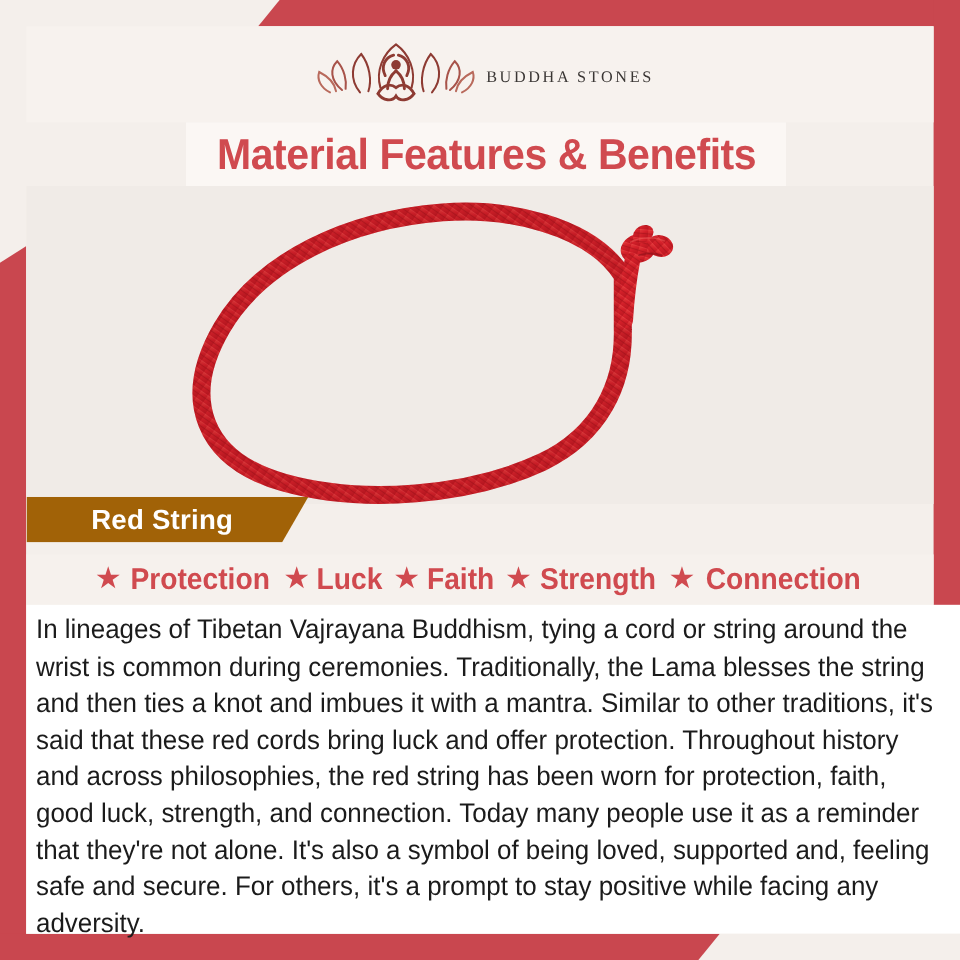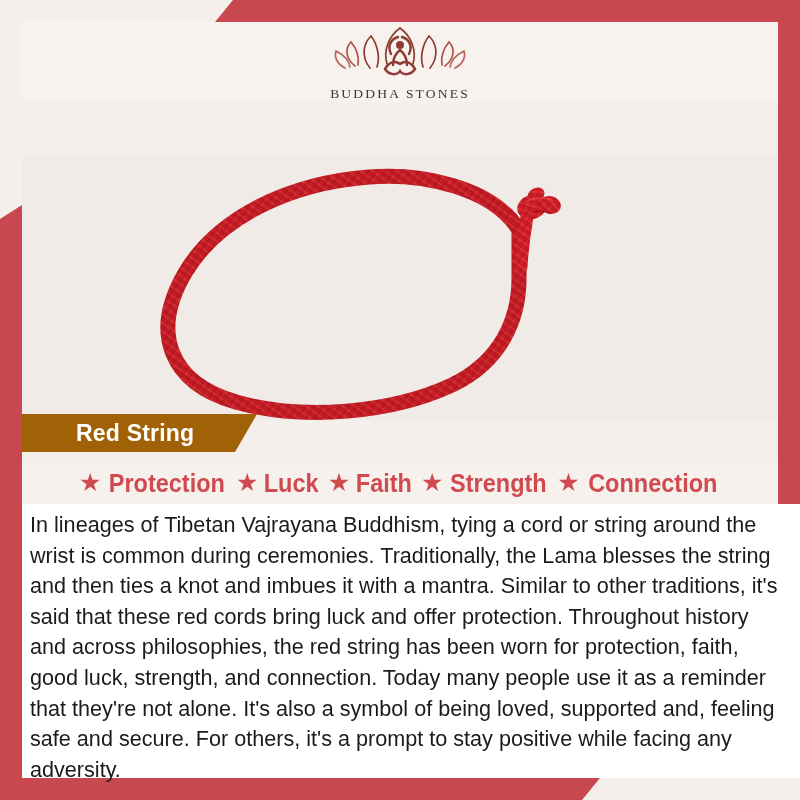--- a/index.html
+++ b/index.html
@@ -63,21 +63,21 @@
     left: 22px;
     right: 22px;
     height: 80px;
     background: #F7F2EE;
     display: flex;
     align-items: center;
     justify-content: center;
   }
   .logo-wrap {
     display: flex;
-    flex-direction: column;
+    flex-direction: row;
     align-items: center;
     justify-content: center;
     margin-top: 2px;
   }
   .logo-mark {
     display: block;
     line-height: 0;
   }
   .brand-name {
     margin-top: 2px;
@@ -244,20 +244,23 @@
 
             <path d="M60 45 C 64 38, 70 36, 75 40 C 80 36, 86 38, 90 45"></path>
             <path d="M60 45 C 64 51, 72 52, 75 47 C 78 52, 86 51, 90 45"></path>
           </g>
         </svg>
       </span>
       <span class="brand-name">BUDDHA STONES</span>
     </div>
   </div>
 
+  <div class="title-banner">
+    <span class="title-text">Material Features &amp; Benefits</span>
+  </div>
 
   <div class="photo-panel">
     <svg width="756" height="265" viewBox="0 0 756 265">
       <defs>
         <linearGradient id="cordGrad" x1="0" y1="0" x2="1" y2="1">
           <stop offset="0%" stop-color="#E23B3B"></stop>
           <stop offset="45%" stop-color="#D4202A"></stop>
           <stop offset="100%" stop-color="#B8161F"></stop>
         </linearGradient>
         <pattern id="braid" width="7" height="7" patternUnits="userSpaceOnUse" patternTransform="rotate(35)">

